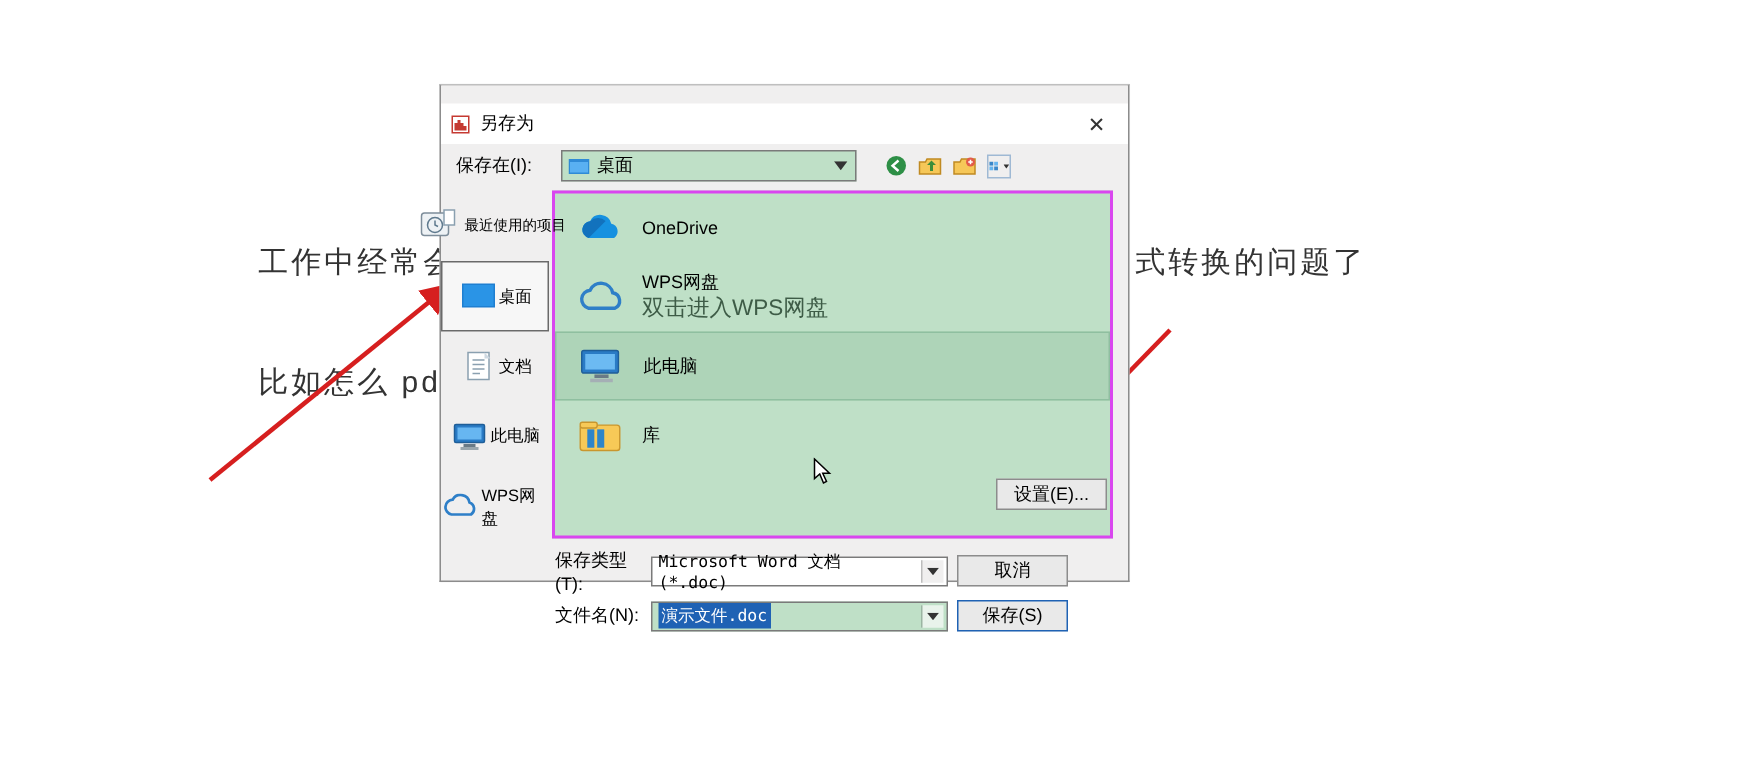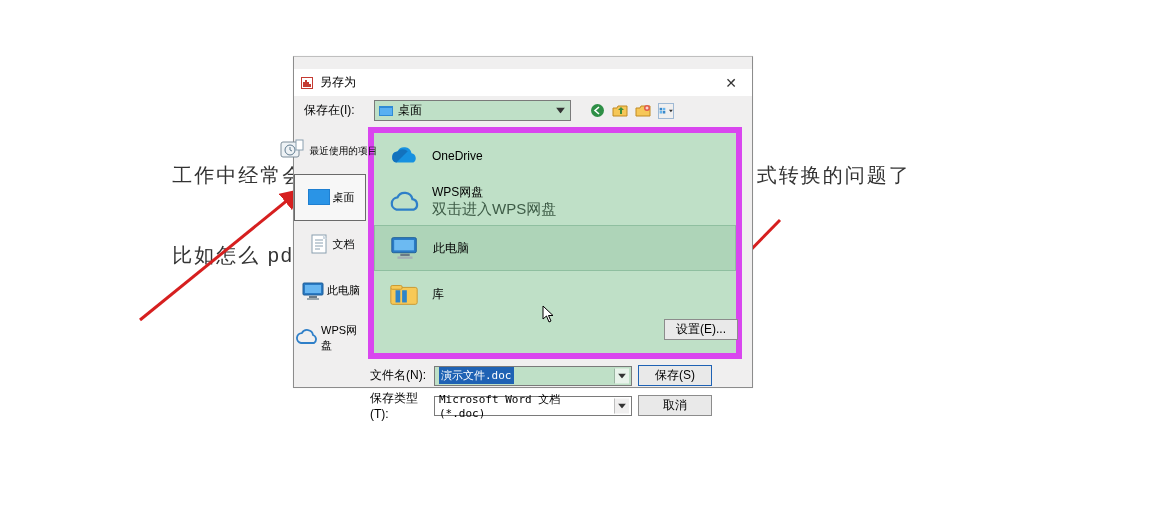--- a/index.html
+++ b/index.html
@@ -107,21 +107,21 @@
   .side-item .si-icon { width:26px; height:22px; display:flex; align-items:center; justify-content:center;}
   .side-item.selected {
     border:1px solid #6a6a6a;
     background:#f7f7f7;
     height:47px;
   }
 
   .file-area {
     flex:1;
     background:#bfe0c7;
-    border:6px solid #d946ef;
+    border:2px solid #d946ef;
     margin:2px 10px 2px 2px;
     overflow:hidden;
   }
   .file-row {
     display:flex; align-items:center;
     height:42px;
     padding-left:14px;
     gap:12px;
   }
   .file-row.tall { height:46px;}
@@ -394,44 +394,44 @@
 
   <div class="settings-btn-wrap">
     <div class="btn">
       <span>设置(E)...</span>
     </div>
   </div>
 
   <div class="bottom-area">
 
     <div class="row">
+      <span class="flabel">保存类型(T):</span>
+      <div class="txtfield plain">
+        <span class="ft-text">Microsoft Word 文档 (*.doc)</span>
+        <span class="dd2">
+          <svg width="8" height="5" viewBox="0 0 8 5">
+              <path d="M0,0 L8,0 L4,5 Z" fill="#333"></path>
+            </svg>
+        </span>
+      </div>
+      <div class="btn">
+        <span>取消</span>
+      </div>
+    </div>
+
+    <div class="row">
       <span class="flabel">文件名(N):</span>
       <div class="txtfield green">
         <span class="fname-sel">演示文件.doc</span>
         <span class="dd2">
           <svg width="8" height="5" viewBox="0 0 8 5">
               <path d="M0,0 L8,0 L4,5 Z" fill="#333"></path>
             </svg>
         </span>
       </div>
       <div class="btn primary">
         <span>保存(S)</span>
       </div>
     </div>
 
-    <div class="row">
-      <span class="flabel">保存类型(T):</span>
-      <div class="txtfield plain">
-        <span class="ft-text">Microsoft Word 文档 (*.doc)</span>
-        <span class="dd2">
-          <svg width="8" height="5" viewBox="0 0 8 5">
-              <path d="M0,0 L8,0 L4,5 Z" fill="#333"></path>
-            </svg>
-        </span>
-      </div>
-      <div class="btn">
-        <span>取消</span>
-      </div>
-    </div>
-
   </div>
 
 </div>
 
 </body></html>

